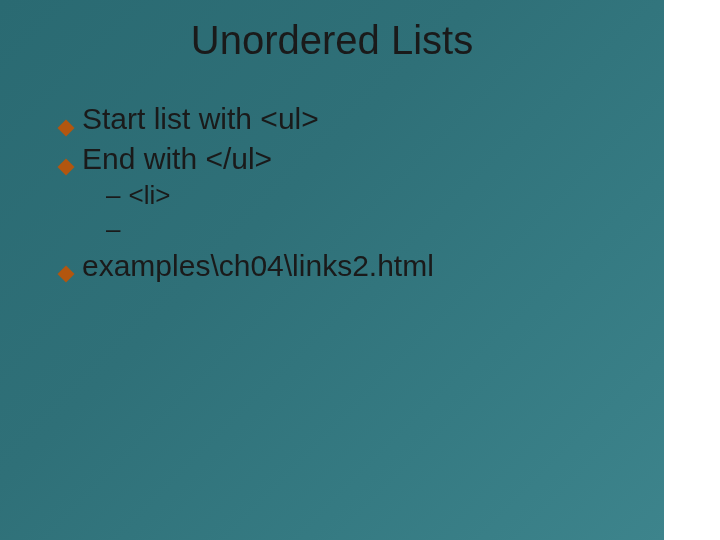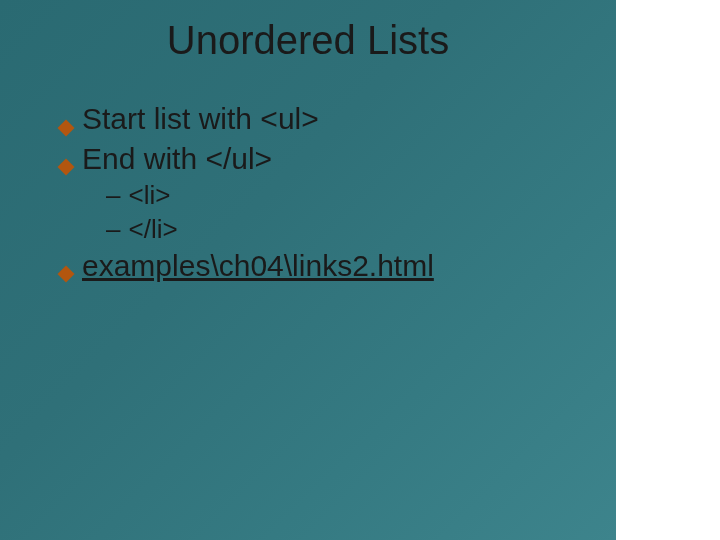--- a/index.html
+++ b/index.html
@@ -3,21 +3,21 @@
 <meta charset="utf-8">
 <style>
   html, body {
     margin: 0;
     padding: 0;
     width: 720px;
     height: 540px;
     overflow: hidden;
   }
   .slide {
-    width: 616px;
+    width: 664px;
     height: 540px;
     background: linear-gradient(135deg, #2a6a72 0%, #2f7078 40%, #357a82 70%, #3d848c 100%);
     position: relative;
     font-family: Verdana, Arial, sans-serif;
     box-sizing: border-box;
   }
   .title {
     position: absolute;
     top: 18px;
     left: 0;
@@ -59,21 +59,20 @@
     margin-left: 46px;
     color: #1a1a1a;
     font-size: 26px;
     line-height: 1.3;
   }
   .dash {
     margin-right: 8px;
     flex-shrink: 0;
   }
   .link-text {
-    text-decoration: underline;
     color: #1a1a1a;
   }
 </style>
 </head>
 <body>
 
 <div class="slide">
   <div class="title">Unordered Lists</div>
 
   <div class="content">
@@ -89,21 +88,20 @@
     </div>
 
 
     <div class="sub-row">
       <span class="dash">–</span>
       <span>&lt;li&gt;</span>
     </div>
 
     <div class="sub-row">
       <span class="dash">–</span>
-      <span>&lt;/li&gt;</span>
     </div>
 
     <div class="bullet-row">
       <span class="diamond"></span>
       <span class="link-text">examples\ch04\links2.html</span>
     </div>
 
   </div>
 </div>
 

